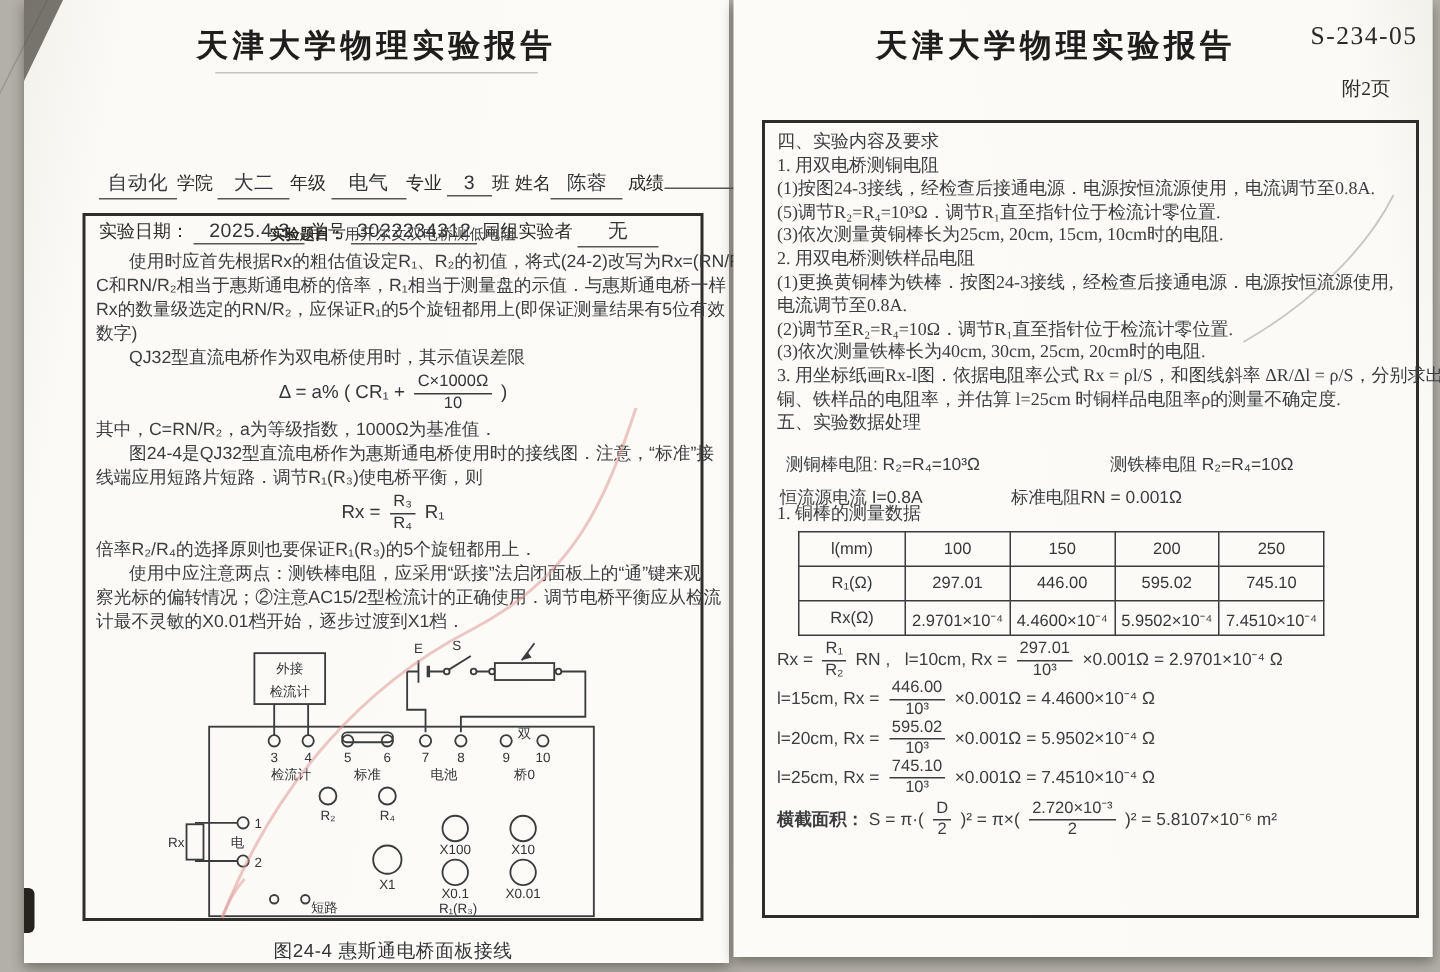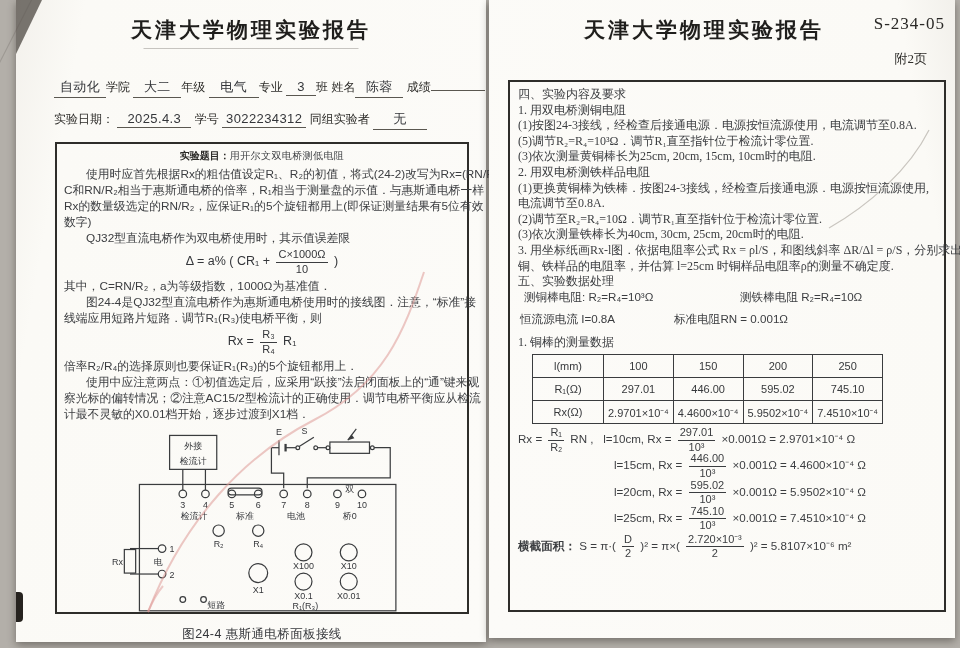--- a/index.html
+++ b/index.html
@@ -22,21 +22,21 @@
     font-size:21px;font-weight:bold;letter-spacing:3px;color:#1f1e1c;
     font-family:"Liberation Sans", sans-serif;
   }
   .title-rule{position:absolute;top:48px;left:50%;transform:translateX(-50%);width:215px;height:1px;background:rgba(100,95,88,.35);}
   .doc-code{position:absolute;top:14px;right:10px;font-family:"Liberation Serif", serif;font-size:17px;color:#2a2927;letter-spacing:1px;}
   .pages-note{position:absolute;top:50px;right:28px;font-family:"Liberation Serif", serif;font-size:13px;color:#2e2d2a;}
 
   .print{font-family:"Liberation Serif", serif;color:#2c2b28;}
   .hand{color:#3b3d40;letter-spacing:.4px;}
 
-  .fields{position:absolute;left:38px;width:410px;font-size:12px;white-space:nowrap;}
+  .fields{position:absolute;left:50px;width:410px;font-size:12px;white-space:nowrap;margin-top:35px;}
   .fields .lbl{font-family:"Liberation Serif", serif;color:#2c2b28;}
   .fields .val{display:inline-block;border-bottom:1px solid #5a5750;text-align:center;color:#34363a;font-size:13px;padding:0 4px 1px;}
   .row1{top:78px;}
   .row2{top:110px;}
 
   .main-box{position:absolute;border:2px solid #2e2d2a;background:transparent;}
   .left-box{left:39px;top:142px;width:414px;height:472px;padding:5px 7px;box-sizing:border-box;}
   .right-box{left:19px;top:80px;width:438px;height:532px;padding:5px 8px;box-sizing:border-box;}
 
   .exp-title{text-align:center;font-size:10px;margin-bottom:3px;}
@@ -53,26 +53,26 @@
   .circuit text{fill:#34363a;font-size:9.5px;font-family:"Liberation Sans", sans-serif;}
   .circuit .wire{stroke:#3a3c3e;stroke-width:1.3;fill:none;}
   .circuit .thick{stroke-width:2.4;}
   .caption{ text-align:center;font-size:12.5px;margin-top:2px;color:#34363a;}
 
   .redcheck{position:absolute;left:0;top:0;pointer-events:none;}
   .graymark{position:absolute;left:0;top:0;pointer-events:none;}
 
   .rline{font-size:12px;line-height:15.6px;color:#3b3d40;white-space:nowrap;font-family:Liberation Serif, serif;}
   .datarow{position:relative;height:16.5px;font-size:11.6px;color:#3b3d40;white-space:nowrap;}
-  .datarow span{position:absolute;top:0;}
+  .datarow span{position:absolute;top:12px;}
   .dtable{border-collapse:collapse;margin:4px 0 2px 14px;}
   .dtable td{border:1.5px solid #3a3c3e;font-size:11px;color:#36383b;text-align:center;height:22px;padding:0 4px;min-width:52px;white-space:nowrap;}
   .dtable td:first-child{min-width:62px;}
   .calc0{font-size:11.6px;color:#3b3d40;white-space:nowrap;margin-top:3px;}
-  .calcrow{font-size:11.6px;color:#3b3d40;white-space:nowrap;margin-left:96px;}
+  .calcrow{font-size:11.6px;color:#3b3d40;white-space:nowrap;}
   .crossrow{font-size:11.6px;color:#3b3d40;white-space:nowrap;margin-top:2px;}
 </style>
 </head>
 <body>
 
 <div class="scene">
 
   <div class="page left">
     <div class="corner-dark"></div>
     <div class="crease"></div>
@@ -119,21 +119,21 @@
       <div class="lline indent">图24-4是QJ32型直流电桥作为惠斯通电桥使用时的接线图．注意，“标准”接</div>
       <div class="lline">线端应用短路片短路．调节R₁(R₃)使电桥平衡，则</div>
 
       <div class="formula">
         <span>Rx =</span>
         <span class="frac"><span class="fnum">R₃</span><span class="fden">R₄</span></span>
         <span>R₁</span>
       </div>
 
       <div class="lline">倍率R₂/R₄的选择原则也要保证R₁(R₃)的5个旋钮都用上．</div>
-      <div class="lline indent">使用中应注意两点：①初值选定后，应采用“跃接”法启闭面板上的“通”键来观</div>
+      <div class="lline indent">使用中应注意两点：测铁棒电阻，应采用“跃接”法启闭面板上的“通”键来观</div>
       <div class="lline">察光标的偏转情况；②注意AC15/2型检流计的正确使用．调节电桥平衡应从检流</div>
       <div class="lline">计最不灵敏的X0.01档开始，逐步过渡到X1档．</div>
 
       <svg class="circuit" width="302" height="198" viewBox="0 0 320 210">
 
         <rect class="wire" x="62" y="10" width="50" height="36"></rect>
         <text x="87" y="24" text-anchor="middle">外接</text>
         <text x="87" y="40" text-anchor="middle">检流计</text>
         <line class="wire" x1="76" y1="46" x2="76" y2="68"></line>
         <line class="wire" x1="100" y1="46" x2="100" y2="68"></line>

